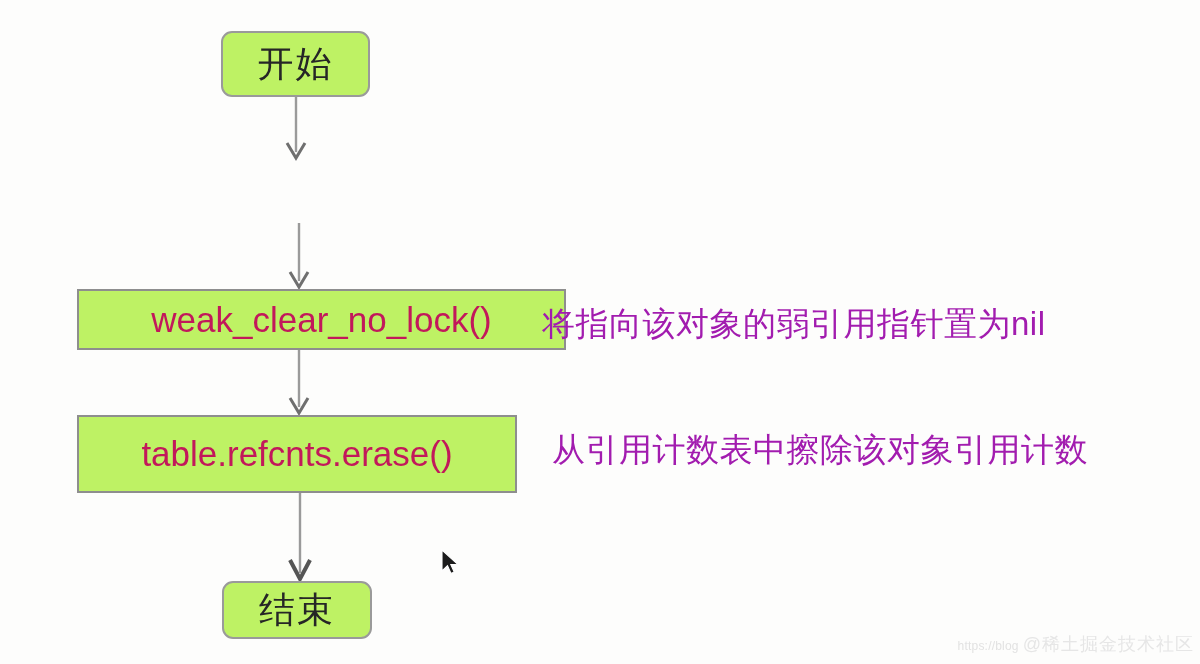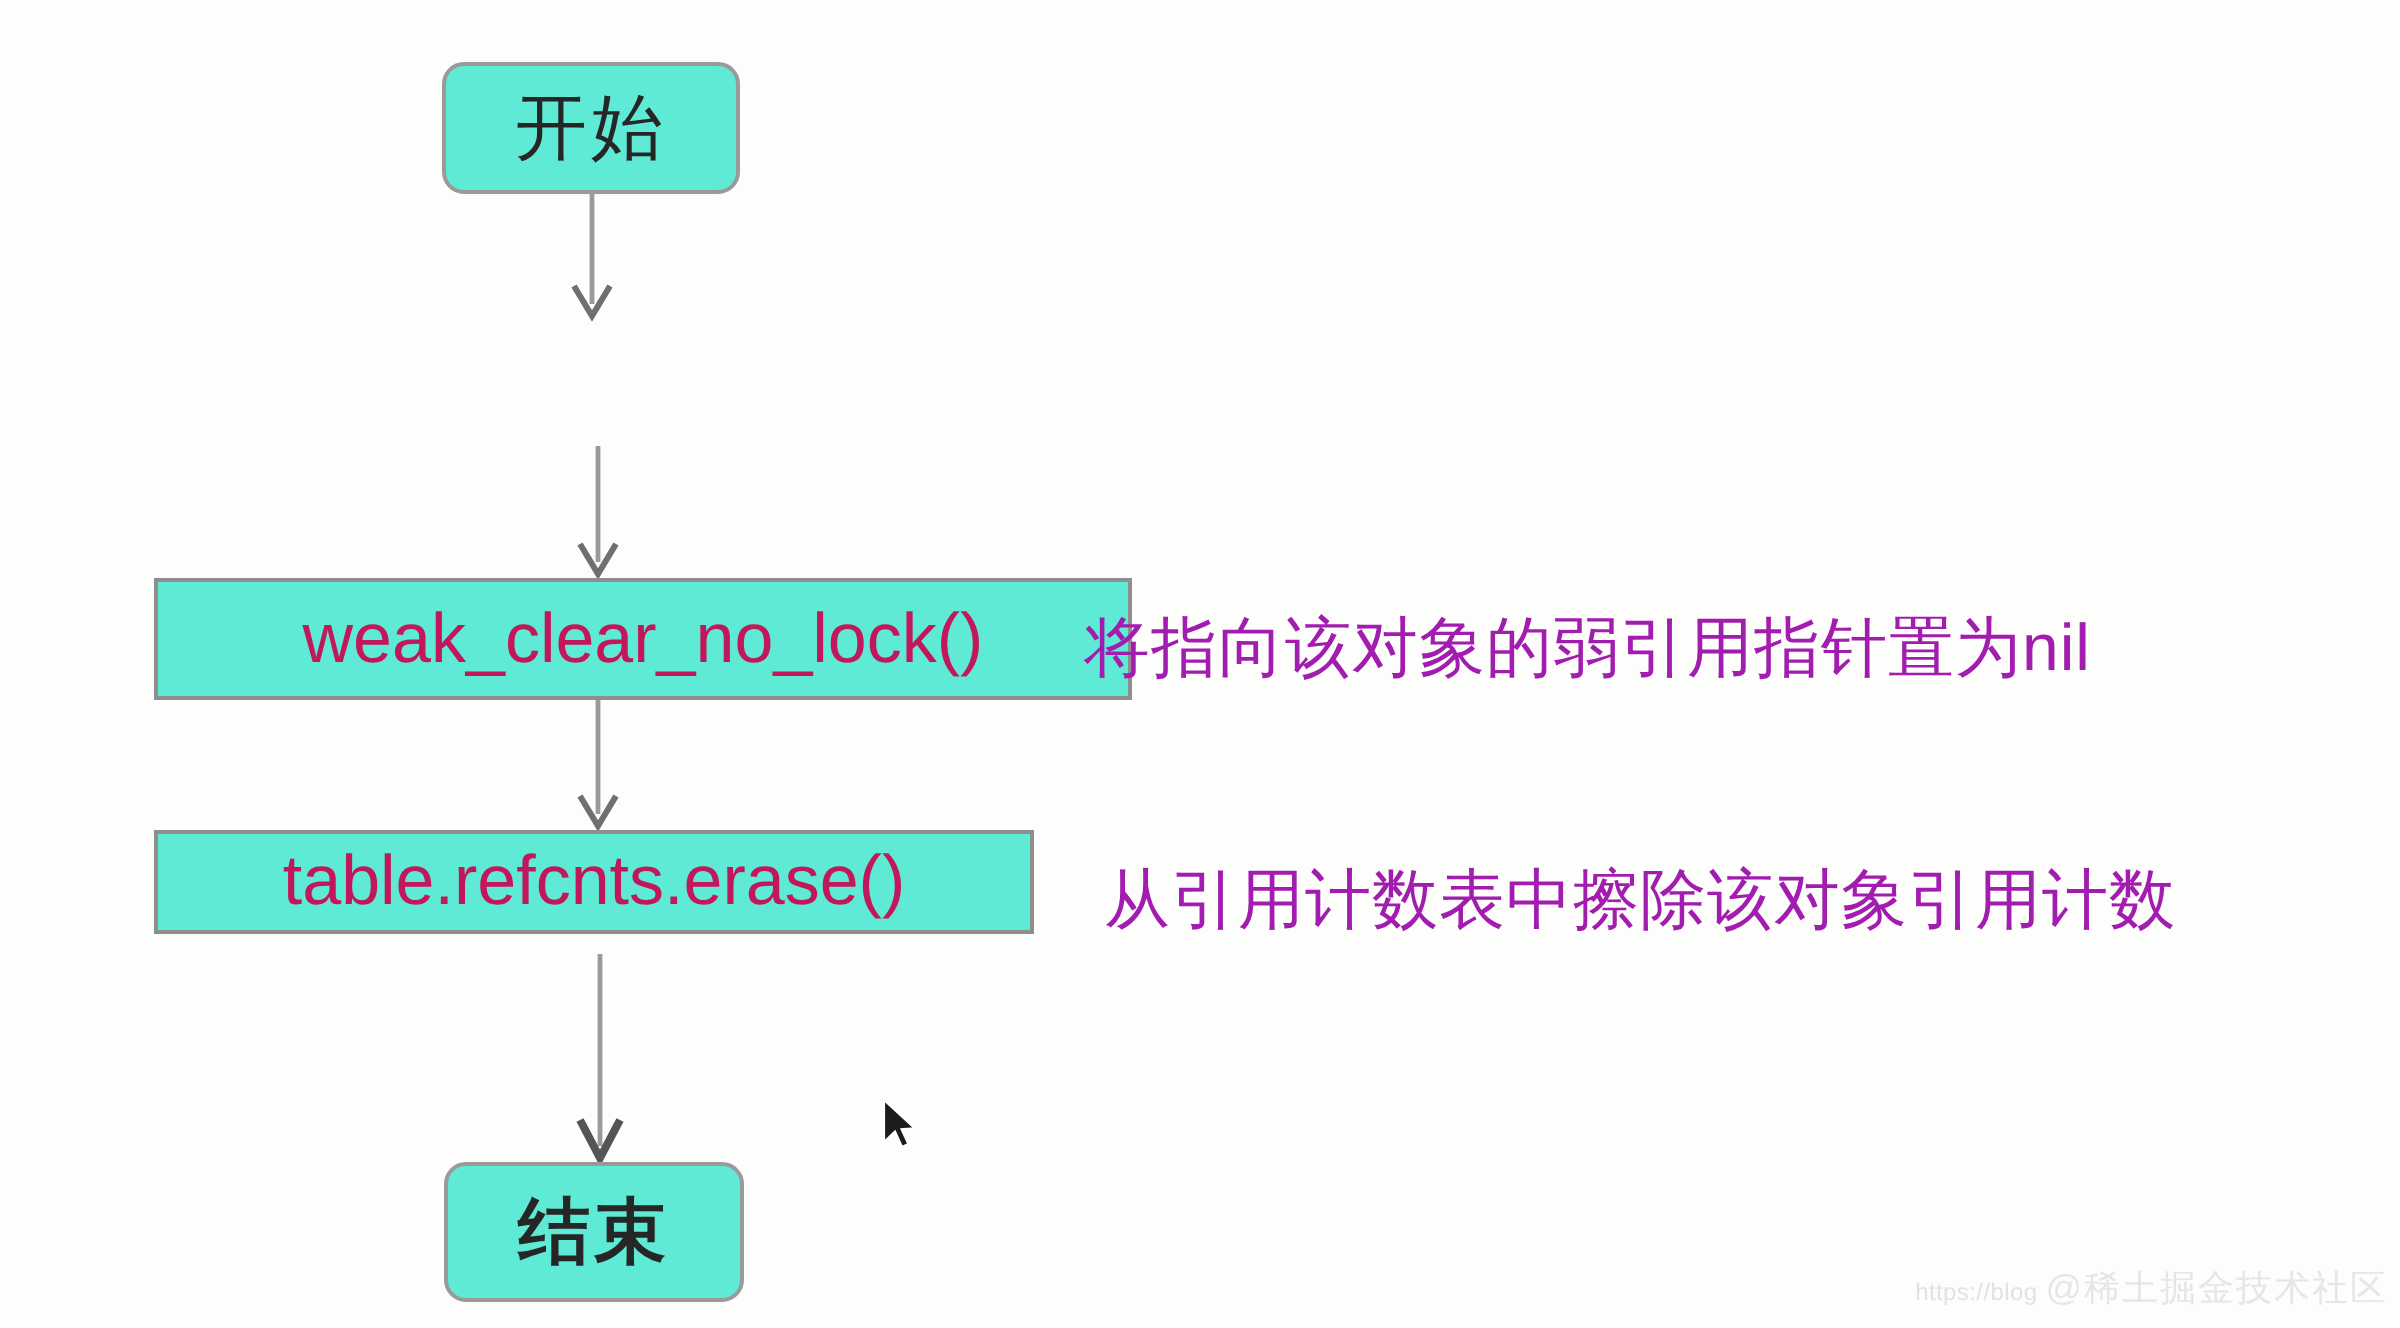--- a/index.html
+++ b/index.html
@@ -9,21 +9,21 @@
     font-family:"Liberation Sans","DejaVu Sans",sans-serif;
     overflow:hidden;
     position:relative;
   }
   #canvas{position:absolute;left:0;top:0;width:1200px;height:664px;}
 
   
   .node{
     position:absolute;
     box-sizing:border-box;
-    background:#5eead4;
+    background:#bef264;
     border:2px solid #8e8e8e;
     display:flex;
     align-items:center;
     justify-content:center;
     text-align:center;
     white-space:nowrap;
     color:#2b2b2b;
   }
   .node.rounded{border-radius:11px;border-color:#9a9a9a;}
   .node.terminal-text{
@@ -38,22 +38,22 @@
   }
   .node.code-accent{
     font-size:35px;
     letter-spacing:0px;
   }
 
   
   #node-start   {left:221px;top:31px; width:149px;height:66px;}
   #node-sidetable{left:8px;  top:160px;width:578px;height:63px;}
   #node-weakclear{left:77px; top:289px;width:489px;height:61px;}
-  #node-erase    {left:77px; top:415px;width:440px;height:52px;}
-  #node-end      {left:222px;top:581px;width:150px;height:70px;font-weight:bold;}
+  #node-erase    {left:77px; top:415px;width:440px;height:78px;}
+  #node-end      {left:222px;top:581px;width:150px;height:58px;}
 
   
   .annotation{
     position:absolute;
     font-size:33px;
     color:#a21caf;
     white-space:nowrap;
     letter-spacing:0.5px;
   }
   #anno-weakclear{left:542px;top:302px;}

